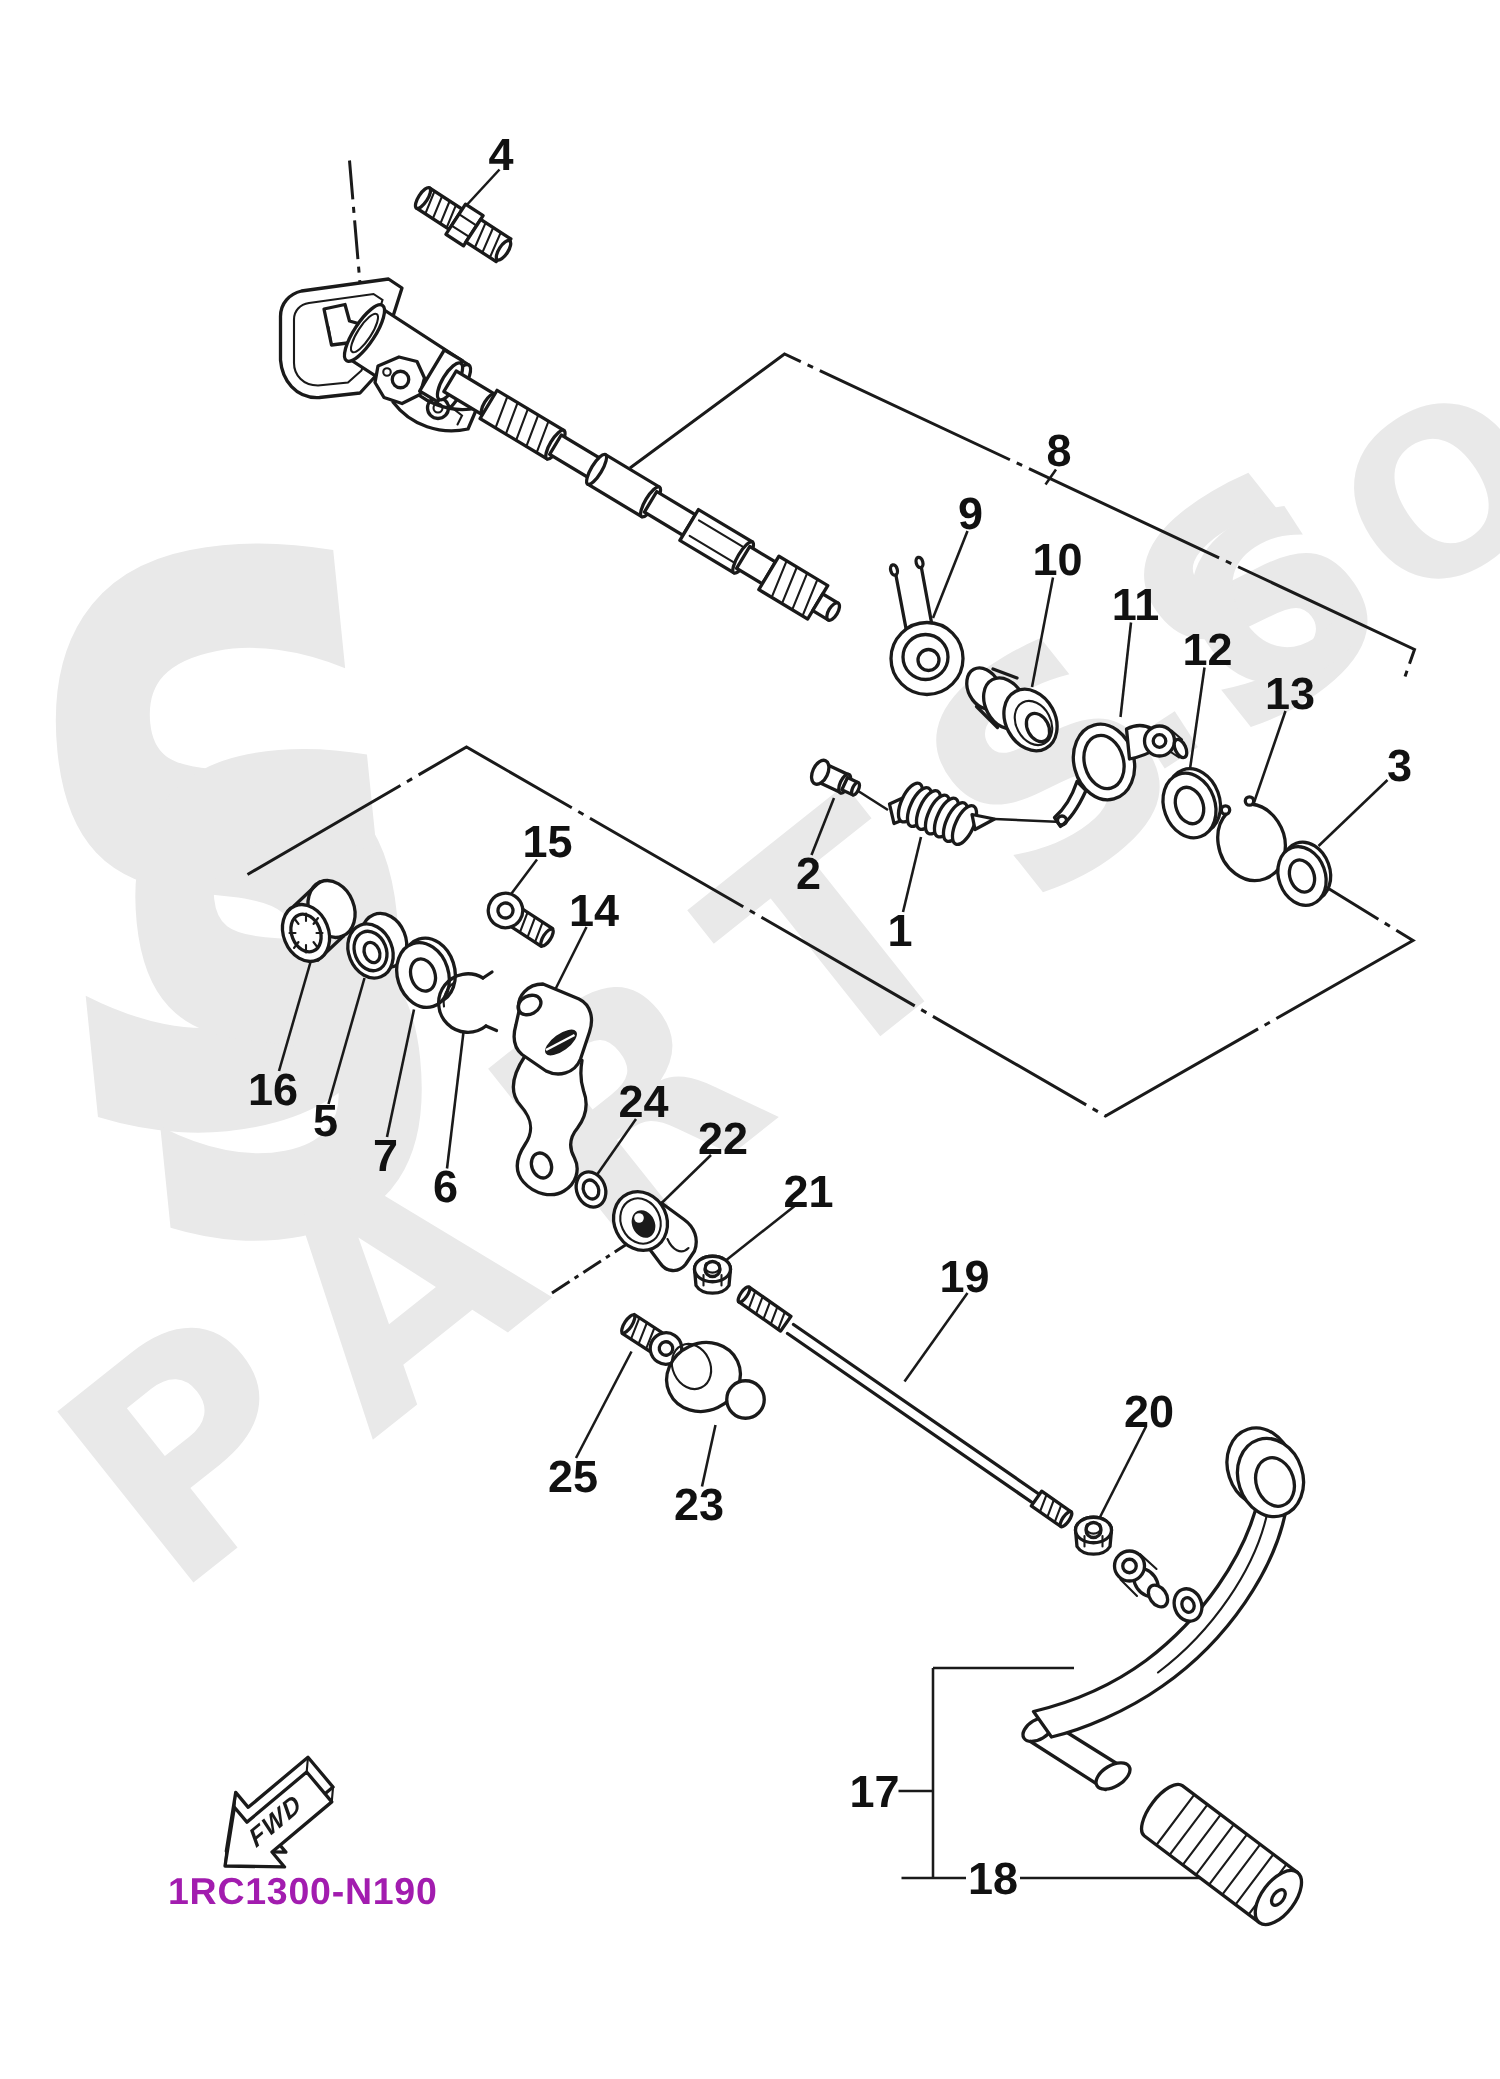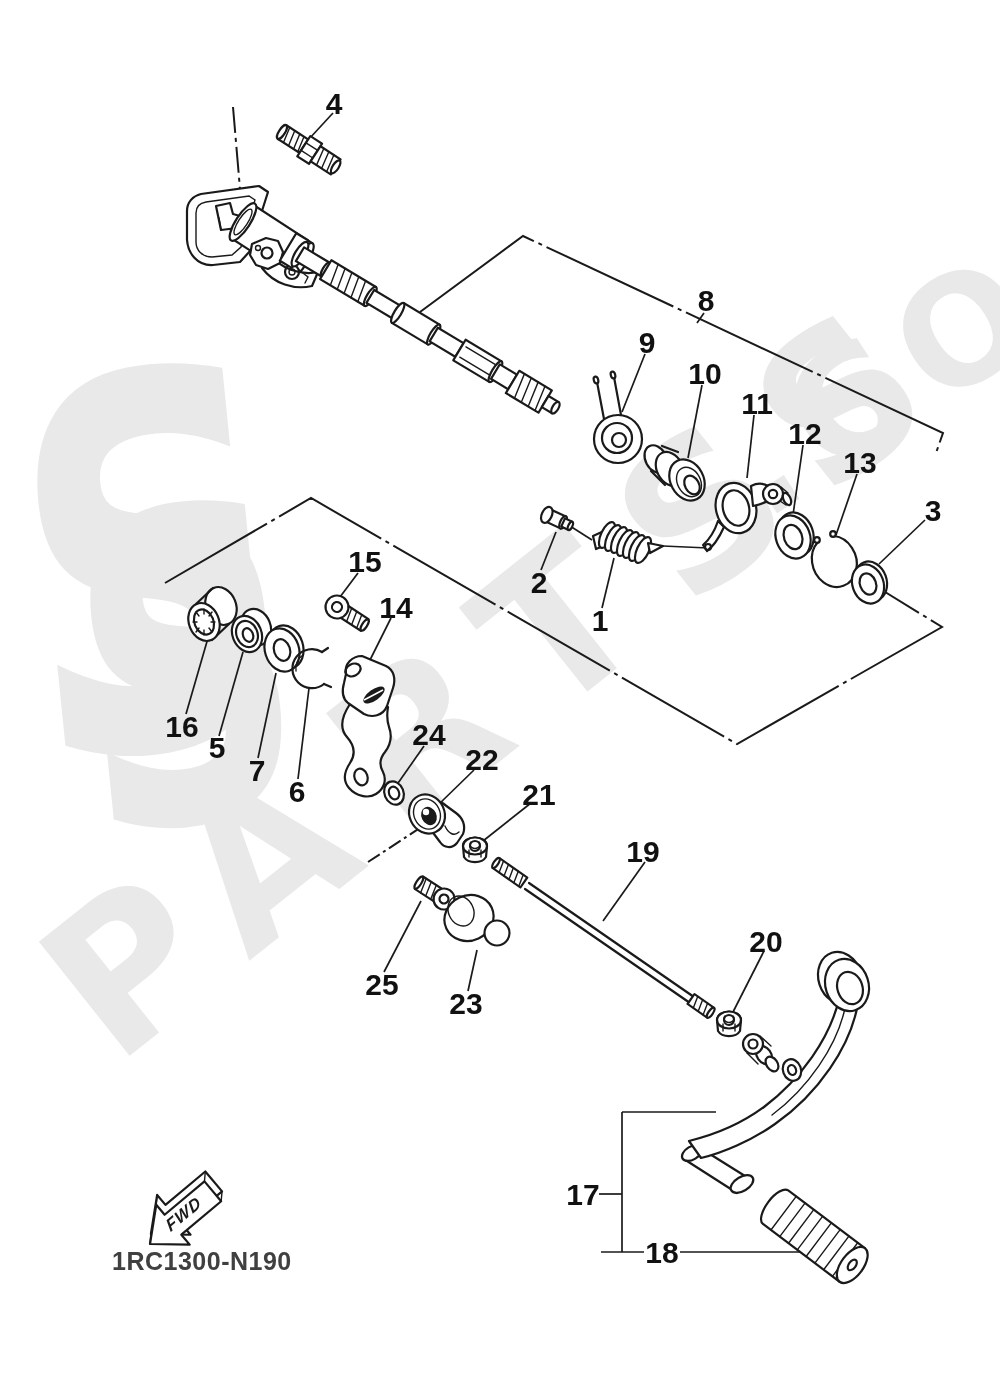--- a/index.html
+++ b/index.html
@@ -17,21 +17,21 @@
   .o{fill:#ffffff;stroke:#1a1a1a;stroke-width:2.2;stroke-linejoin:round;}
   .s{fill:none;stroke:#1a1a1a;stroke-width:2.2;stroke-linecap:round;stroke-linejoin:round;}
   .t{fill:none;stroke:#1a1a1a;stroke-width:1.4;stroke-linecap:round;}
   .ld{stroke:#1a1a1a;stroke-width:1.7;}
   .dash{fill:none;stroke:#1a1a1a;stroke-width:2;}
   .dark{fill:#1a1a1a;stroke:none;}
   .callout{font:700 30px "Liberation Sans","DejaVu Sans",sans-serif;fill:#111;text-anchor:middle;}
   .fwd-text{position:absolute;left:163px;top:1219px;z-index:3;transform:rotate(-40deg) skewX(-10deg);
             transform-origin:0 0;font:italic 700 17px "Liberation Sans",sans-serif;color:#1a1a1a;letter-spacing:1px;}
   .page-code{position:absolute;left:112px;top:1247px;z-index:3;
-             font:700 25px "Liberation Sans",sans-serif;color:#404040;letter-spacing:.5px;}
+             font:700 25px "Liberation Sans",sans-serif;color:#a21caf;letter-spacing:.5px;}
 </style>
 </head>
 <body>
 
 <div class="stage">
 
   <div class="wm">
     <span class="wm-s1" style="color: rgb(233, 233, 233);">S</span>
     <span class="wm-s2" style="color: rgb(233, 233, 233);">S</span>
     <span class="wm-brand" style="color: rgb(233, 233, 233);">PARTSS</span>

